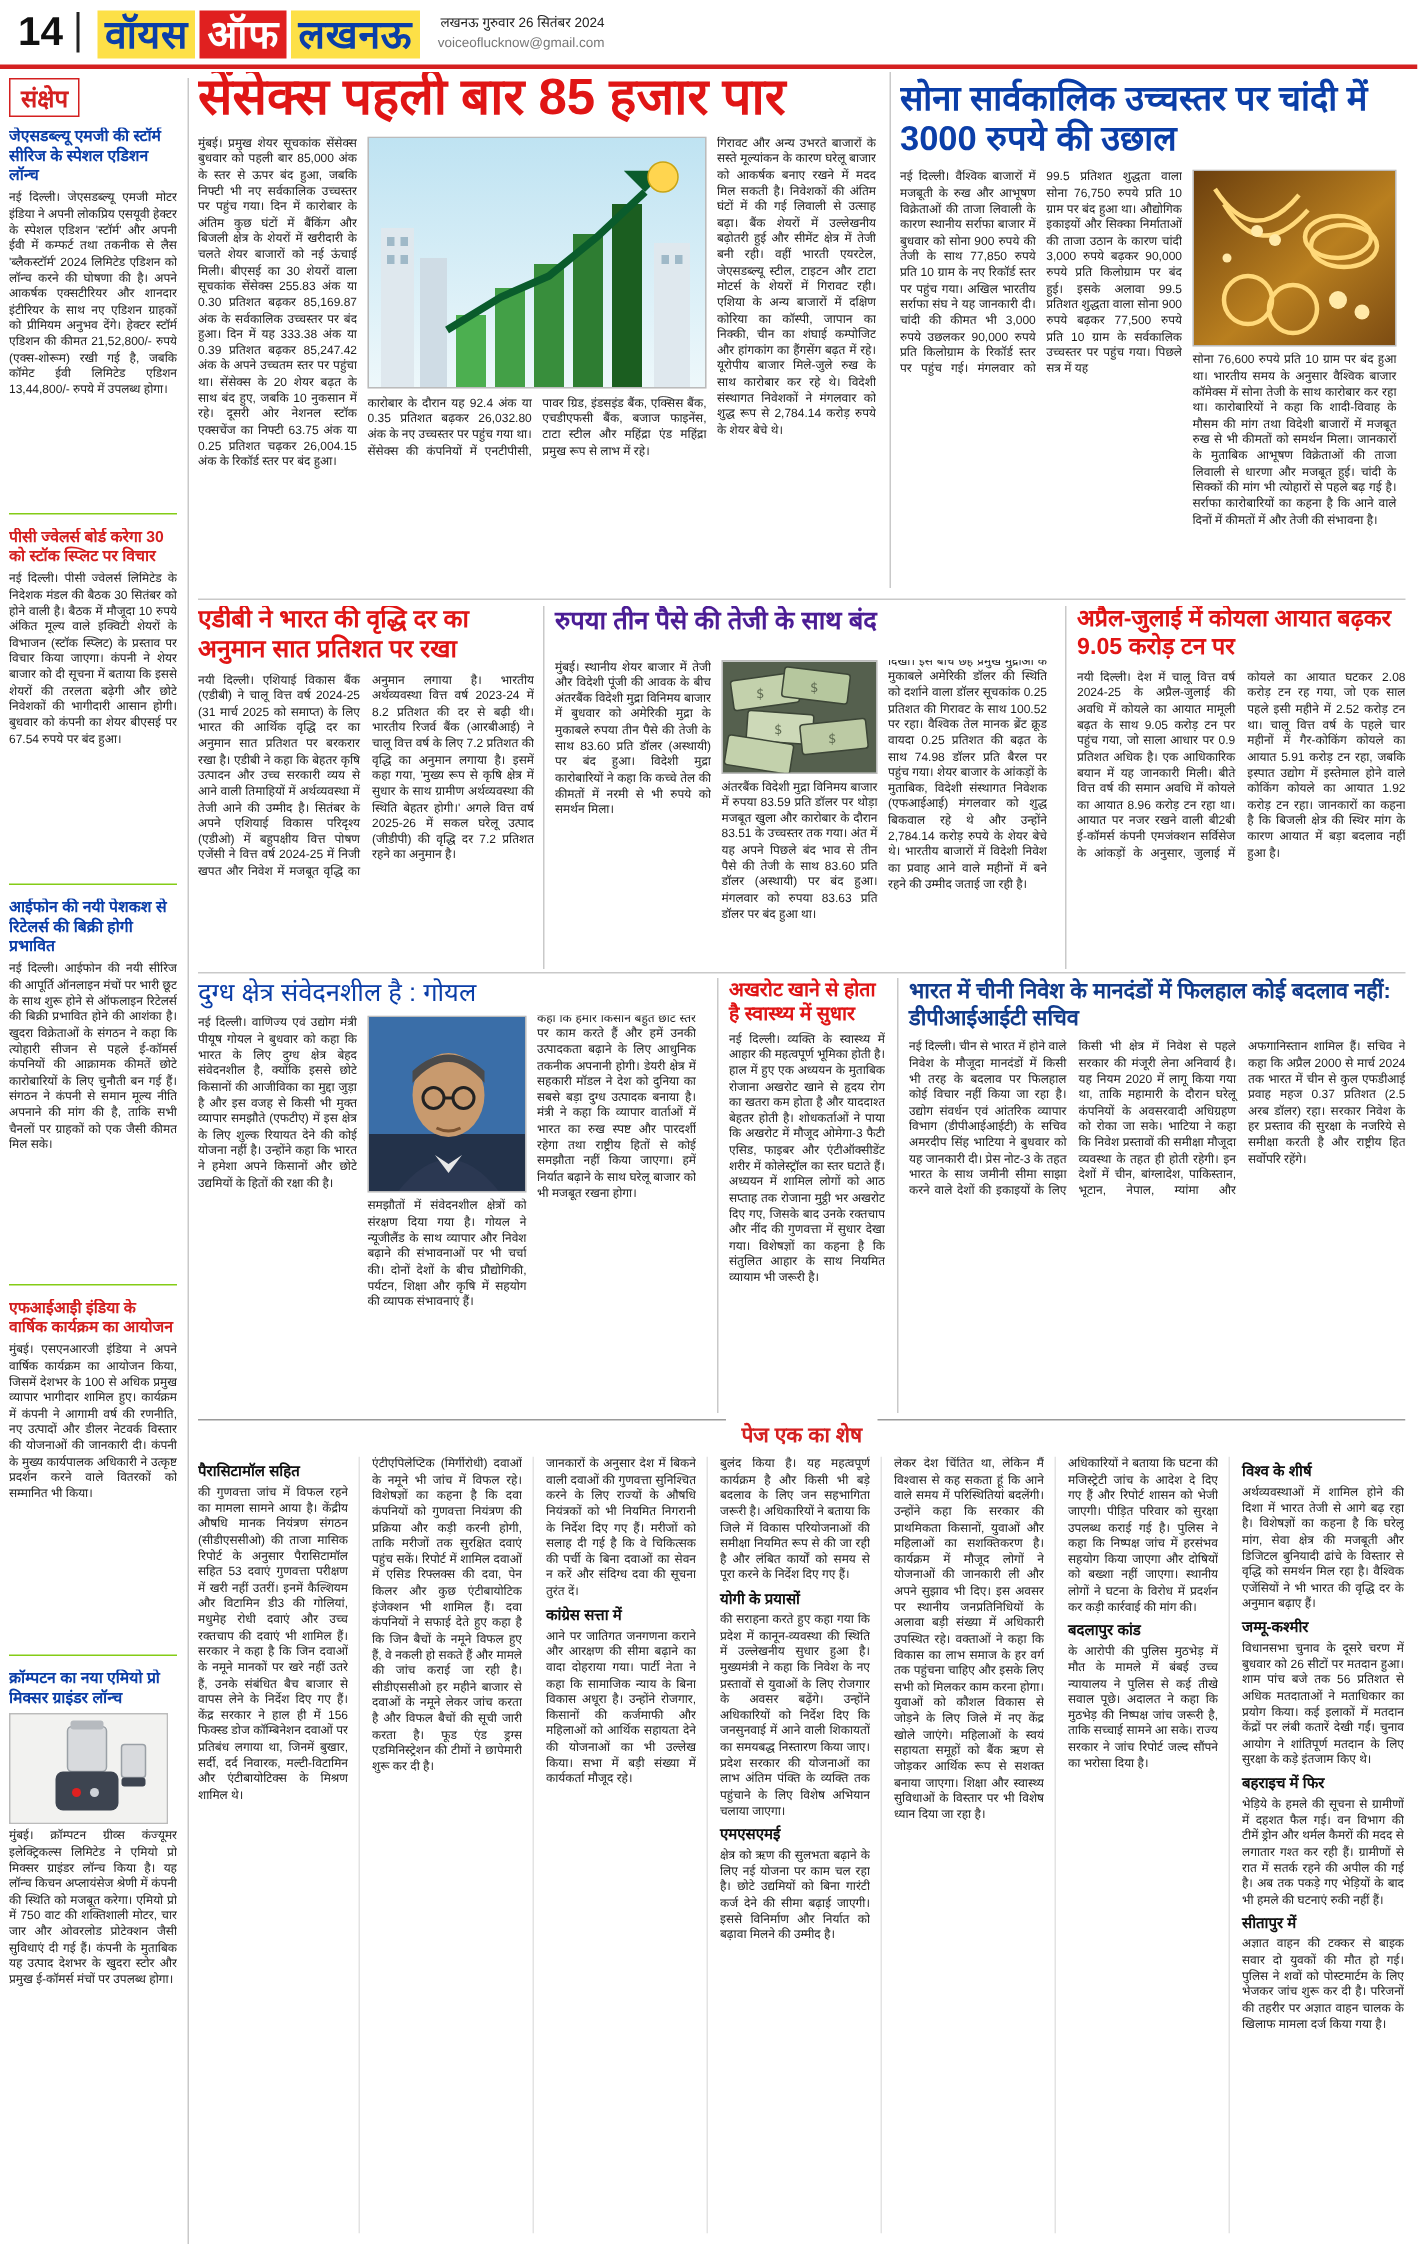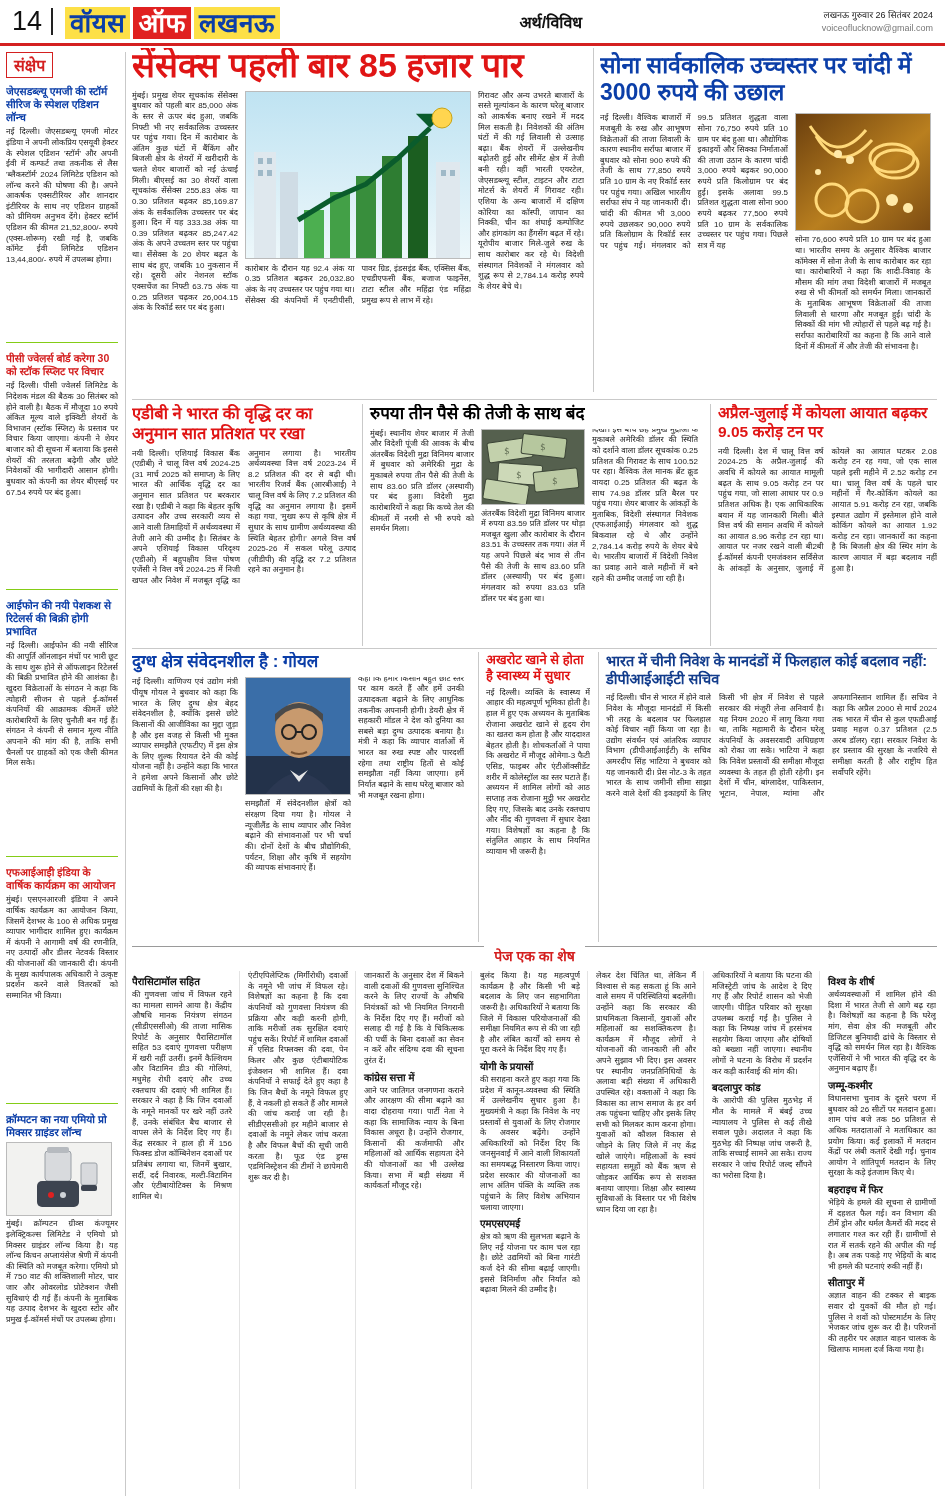--- a/index.html
+++ b/index.html
@@ -1,21 +1,21 @@
 <!DOCTYPE html>
 <html lang="hi"><head>
 <meta charset="utf-8">
 <style>
   *{box-sizing:border-box;margin:0;padding:0}
   html,body{width:945px;height:1500px}
   body{background:#fff;font-family:"Liberation Sans","DejaVu Sans",sans-serif;color:#1c1c1c;position:relative;overflow:hidden}
   .abs{position:absolute}
   
   .masthead{left:0;top:0;width:945px;height:46px;border-bottom:3px solid #d42020;display:flex;align-items:center;padding:0 12px;gap:12px;background:#fff}
-  .pagenum{font-size:27px;font-weight:normal;color:#111;border-right:2px solid #222;padding-right:9px;line-height:1}
+  .pagenum{font-size:27px;font-weight:bold;color:#111;border-right:2px solid #222;padding-right:9px;line-height:1}
   .paper-name{font-size:26px;font-weight:bold;letter-spacing:.5px;white-space:nowrap}
   .hl-y{background:#fde047;color:#0b3ea8;padding:1px 5px}
   .hl-r{background:#e02020;color:#fff;padding:1px 5px;margin:0 3px}
   .section-label{flex:1;text-align:center;font-size:16px;font-weight:bold;color:#111}
   .date-block{text-align:right;font-size:9px;line-height:1.35;color:#222}
   .date-block .email{color:#777}
   
   .bt{font-size:8px;line-height:1.33;text-align:justify;color:#222;overflow:hidden}
   .sub{font-weight:bold;font-size:10px;line-height:1.2;margin:5px 0 2px;color:#111}
   .blue{color:#0b3ea8}.red{color:#d42020}
@@ -35,31 +35,31 @@
   .gold{left:600px;top:52px;width:337px;height:344px;overflow:hidden}
   .gold h1{color:#0b3ea8;font-size:23px;line-height:1.18;font-weight:bold;margin-bottom:7px}
   .gold .row{display:flex;gap:7px;height:262px;overflow:hidden}
   .gold .txt{width:188px;column-count:2;column-gap:7px}
   .gold .rightcol{width:136px;display:flex;flex-direction:column;gap:4px}
   
   .adb{left:132px;top:404px;width:224px;height:242px;overflow:hidden}
   .adb h2{color:#e01515;font-size:16.5px;line-height:1.2;font-weight:bold;margin-bottom:5px}
   .adb .body{column-count:2;column-gap:8px;height:186px}
   .rupee{left:362px;top:404px;width:342px;height:242px;border-left:1px solid #c9c9c9;padding-left:7px;overflow:hidden}
-  .rupee h2{color:#000000;font-size:17px;line-height:1.15;font-weight:bold;margin-bottom:5px;width:225px}
+  .rupee h2{color:#4c1d95;font-size:17px;line-height:1.15;font-weight:bold;margin-bottom:16px;width:225px}
   .rupee .row{display:flex;gap:7px;height:205px;overflow:hidden}
   .rupee .ca{width:104px}
   .rupee .cb{width:104px;display:flex;flex-direction:column;gap:4px}
   .rupee .cc{width:106px;margin-top:-27px;padding-top:2px}
   .coal{left:710px;top:404px;width:227px;height:242px;border-left:1px solid #c9c9c9;padding-left:7px;overflow:hidden}
   .coal h2{color:#e01515;font-size:15.5px;line-height:1.22;font-weight:bold;margin-bottom:5px}
   .coal .body{column-count:2;column-gap:8px;height:182px}
   
   .goyal{left:132px;top:652px;width:338px;height:290px;overflow:hidden}
-  .goyal h2{color:#0b3ea8;font-size:17px;line-height:1.2;font-weight:bold;margin-bottom:5px;width:226px}
+  .goyal h2{color:#0b3ea8;font-size:17px;line-height:1.2;font-weight:normal;margin-bottom:5px;width:226px}
   .goyal .row{display:flex;gap:7px;height:252px;overflow:hidden}
   .goyal .ca{width:106px}
   .goyal .cb{width:106px;display:flex;flex-direction:column;gap:4px}
   .goyal .cc{width:106px;margin-top:-27px;padding-top:2px}
   .walnut{left:478px;top:652px;width:112px;height:290px;border-left:1px solid #c9c9c9;padding-left:7px;overflow:hidden}
   .walnut h2{color:#e01515;font-size:13px;line-height:1.22;font-weight:bold;margin-bottom:4px}
   .china{left:598px;top:652px;width:339px;height:290px;border-left:1px solid #c9c9c9;padding-left:7px;overflow:hidden}
   .china h2{color:#123c8c;font-size:14.5px;line-height:1.25;font-weight:bold;margin-bottom:5px}
   .china .body{column-count:3;column-gap:8px;height:230px}
   
@@ -75,21 +75,20 @@
   svg{display:block}
 </style>
 </head>
 <body>
 
 <div class="abs masthead">
   <div class="pagenum">14</div>
   <div class="paper-name">
     <span class="hl-y">वॉयस</span><span class="hl-r">ऑफ</span><span class="hl-y">लखनऊ</span>
   </div>
-  <div class="section-label">अर्थ/विविध</div>
   <div class="date-block">
     <div>लखनऊ गुरुवार 26 सितंबर 2024</div>
     <div class="email">voiceoflucknow@gmail.com</div>
   </div>
 </div>
 
 <div class="abs rail">
   <div class="rail-header">संक्षेप</div>
 
   <div class="brief" style="height:258px">

